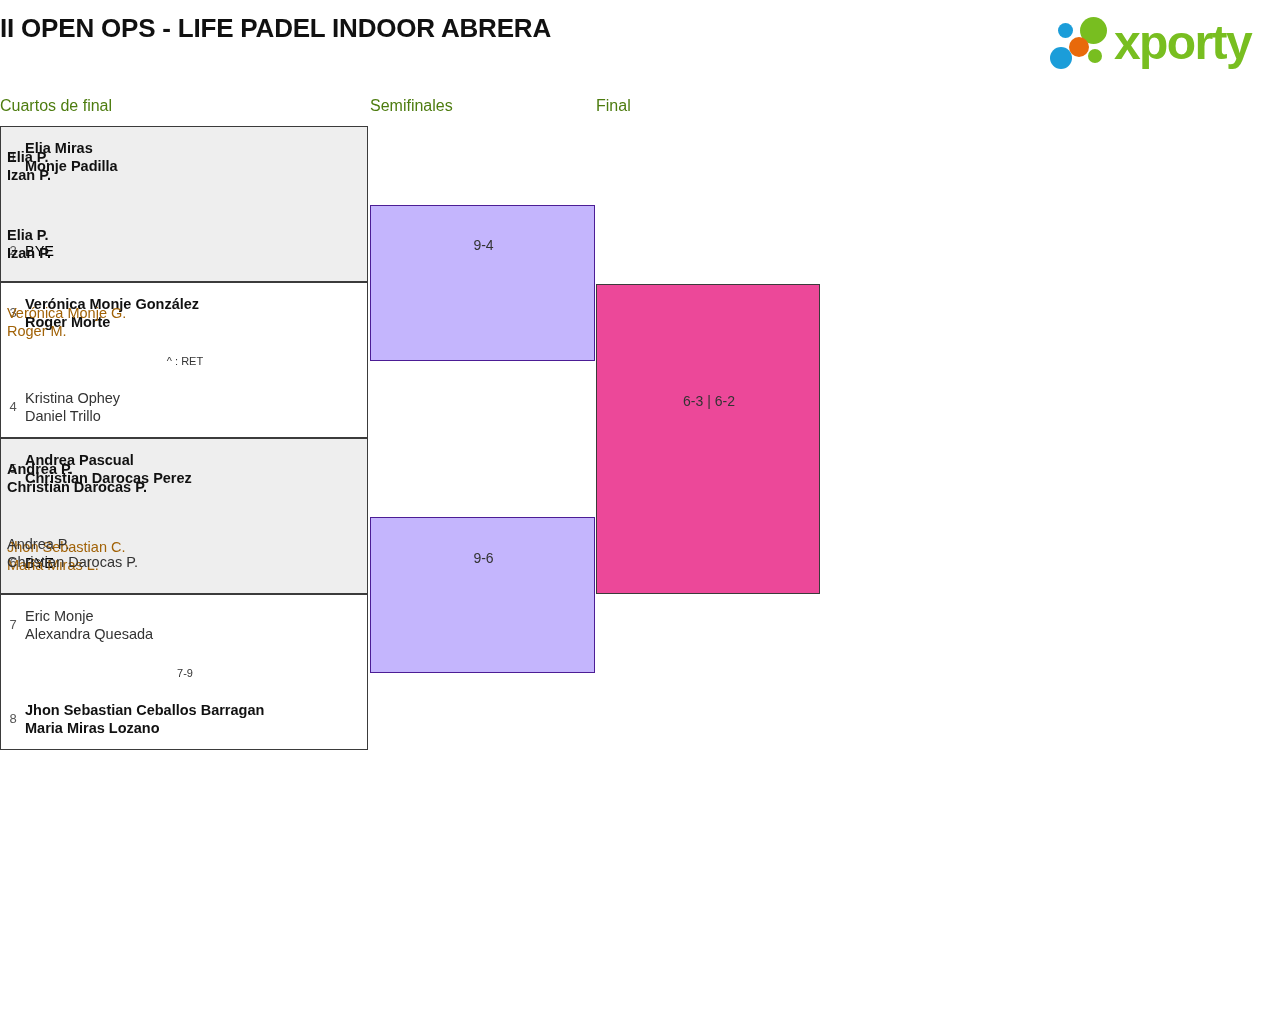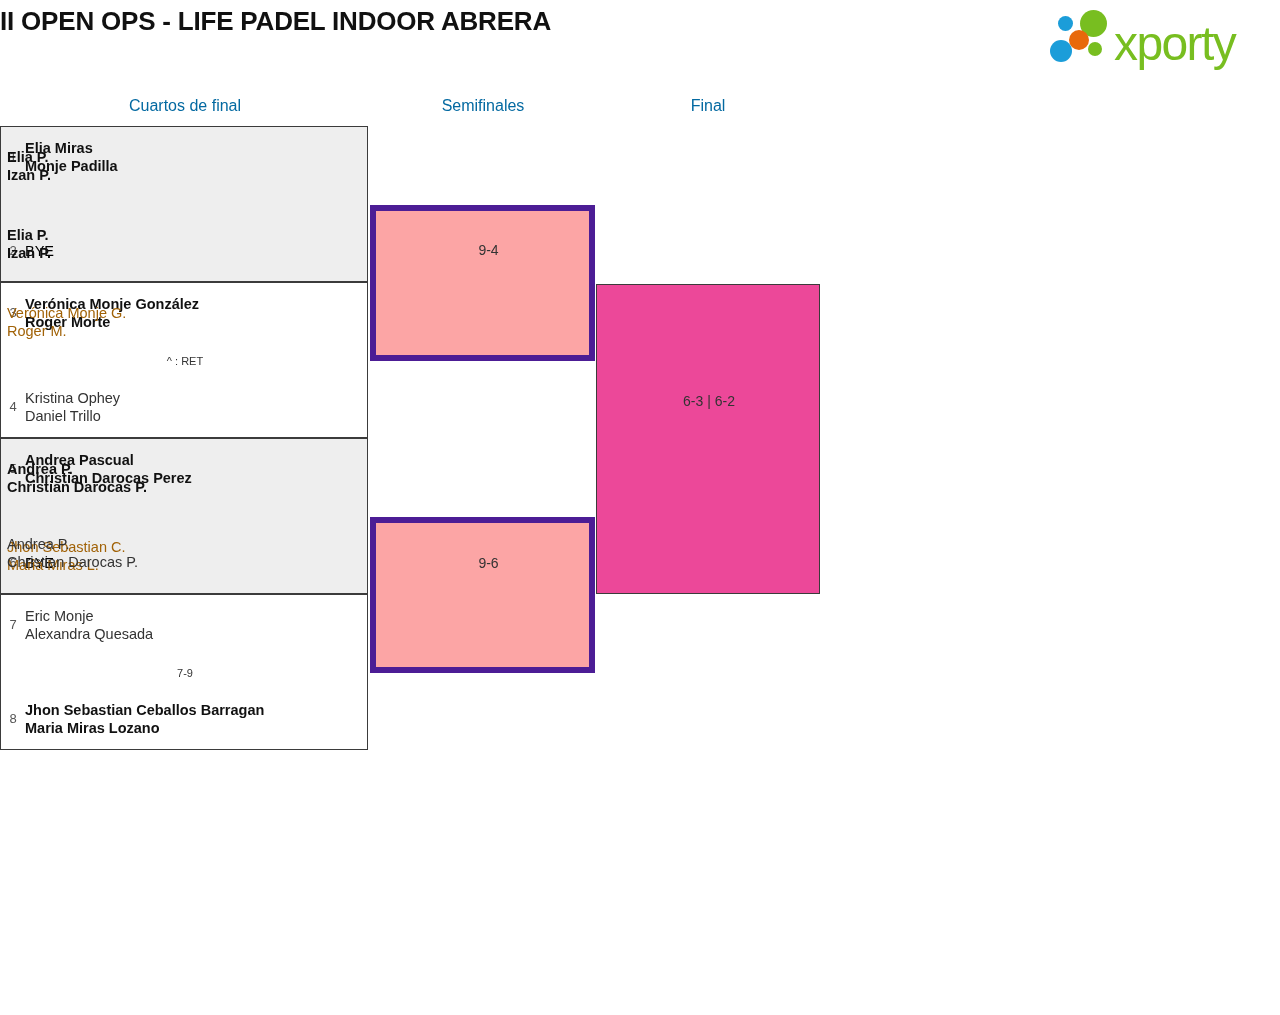--- a/index.html
+++ b/index.html
@@ -12,21 +12,21 @@
     height: 1015px;
     position: relative;
     font-family: "Liberation Sans", sans-serif;
     color: #1a1a1a;
     overflow: hidden;
   }
 
   
   #tournament-header {
     position: absolute;
-    left: 0; top: 4px;
+    left: 0; top: 11px;
     width: 1280px;
     height: 90px;
   }
   #title-block {
     position: absolute;
     left: 0; top: 2px;
     width: 900px;
   }
   .title-line {
     font-size: 26px;
@@ -46,32 +46,31 @@
   #logo-dots {
     position: absolute;
     left: 0; top: 0;
     width: 68px; height: 58px;
   }
   .dot { position: absolute; border-radius: 50%; }
   #logo-wordmark {
     position: absolute;
     left: 66px; top: 2px;
     font-size: 48px;
-    font-weight: normal;
+    font-weight: bold;
     letter-spacing: -1.6px;
     line-height: 52px;
-    margin-top: 8px;
   }
 
   
   .round-header {
     position: absolute;
     font-size: 16px;
-    text-align: center;
-    color: #0369a1;
+    text-align: left;
+    color: #4d7c0f;
     white-space: nowrap;
   }
   #round-header-0 { left: 0px;   top: 97px; width: 370px; }
   #round-header-1 { left: 370px; top: 97px; width: 226px; }
   #round-header-2 { left: 596px; top: 97px; width: 224px; }
 
   
   #bracket {
     position: absolute;
     left: 0; top: 0;
@@ -131,23 +130,23 @@
     text-align: center;
     font-size: 11px;
     color: #333333;
   }
 
   
   .sf-box {
     position: absolute;
     left: 370px;
     width: 225px;
-    border: 6px solid #4c1d95;
+    border: 1px solid #4c1d95;
     box-sizing: border-box;
-    background: #fca5a5;
+    background: #c4b5fd;
   }
   .sf-score {
     position: absolute;
     left: 0; width: 225px;
     text-align: center;
     font-size: 14px;
     color: #333333;
   }
   .sf-label {
     position: absolute;

